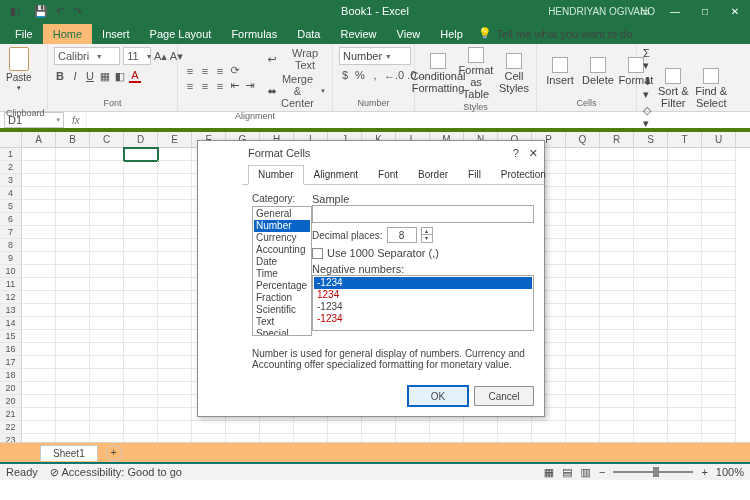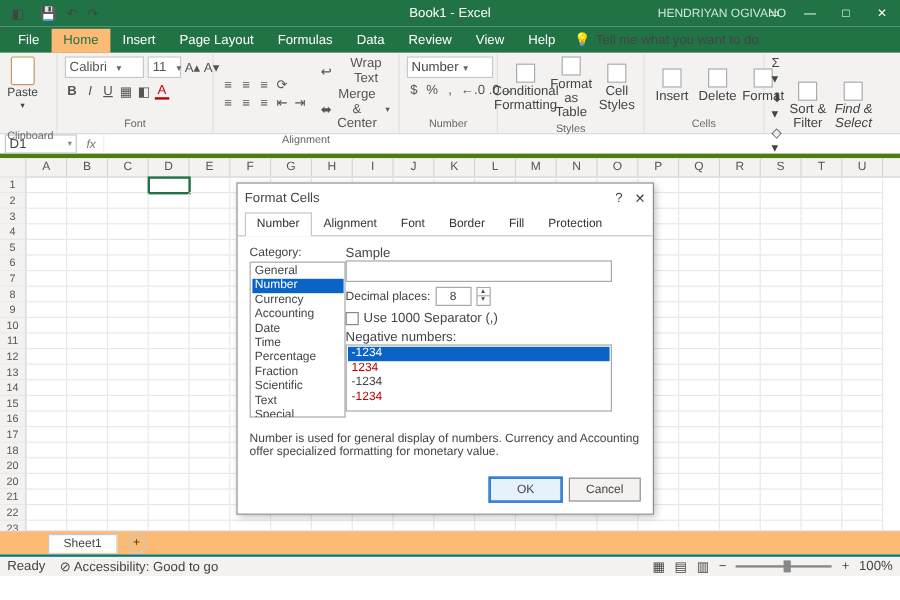--- a/index.html
+++ b/index.html
@@ -37,21 +37,21 @@
 .row .cell{width:34px;border-right:1px solid #e8e8e8;border-bottom:1px solid #e8e8e8;}
 .row .cell.sel{outline:2px solid #217346;outline-offset:-1px;}
 .sheet-tabs{height:20px;border-top:1px solid #d4d4d4;display:flex;align-items:center;padding-left:40px;gap:8px;background:#fdba74;}
 .sheet-tab{border:1px solid #c8c8c8;border-bottom:none;padding:2px 12px;font-size:10px;background:#fff;}
 .sheet-add{width:16px;height:16px;border:1px solid #c8c8c8;border-radius:50%;display:flex;align-items:center;justify-content:center;font-size:10px;}
 .statusbar{height:18px;background:#f3f2f1;border-top:2px solid #0f766e;display:flex;align-items:center;padding:0 6px;font-size:10px;color:#555;justify-content:space-between;}
 .statusbar .right{display:flex;align-items:center;gap:8px;}
 .slider{width:80px;height:2px;background:#888;position:relative;}
 .slider .thumb{width:6px;height:10px;background:#888;position:absolute;left:40px;top:-4px;}
 
-.dialog{position:absolute;left:197px;top:152px;width:348px;background:#fff;border:1px solid #8f8f8f;box-shadow:2px 2px 6px rgba(0,0,0,0.25);}
+.dialog{position:absolute;left:197px;top:140px;width:348px;background:#fff;border:1px solid #8f8f8f;box-shadow:2px 2px 6px rgba(0,0,0,0.25);padding-left:44px;}
 .dialog .dtitle{height:24px;display:flex;align-items:center;justify-content:space-between;padding:0 6px;font-size:11px;}
 .dialog .dtitle .dright{display:flex;gap:10px;color:#555;}
 .dialog .dtabs{display:flex;border-bottom:1px solid #c8c8c8;padding:0 6px;gap:0;}
 .dialog .dtabs .dtab{padding:3px 9px;font-size:10px;border:1px solid transparent;color:#333;}
 .dialog .dtabs .dtab.active{border:1px solid #c8c8c8;border-bottom:1px solid #fff;margin-bottom:-1px;background:#fff;}
 .dialog .dbody{padding:8px 10px 6px;display:flex;}
 .dialog .catcol{width:80px;}
 .dialog .catcol .catlabel{font-size:10px;margin-bottom:2px;}
 .dialog .catlist{border:1px solid #a8a8a8;height:130px;overflow:auto;padding:1px;}
 .dialog .catlist div{font-size:10px;padding:0 2px;line-height:12px;}
@@ -236,21 +236,21 @@
         <span>Σ ▾</span>
         <span>⬇ ▾</span>
         <span>◇ ▾</span>
       </div>
       <div class="btnlike">
           <div class="ic"></div>
           <span style="white-space:normal;text-align:center;">Sort &amp; Filter</span>
         </div>
       <div class="btnlike">
           <div class="ic"></div>
-          <span style="white-space:normal;text-align:center;font-style:italic;">Find &amp; Select</span>
+          <span style="white-space:normal;text-align:center;">Find &amp; Select</span>
         </div>
     </div>
     <div class="label">Editing</div>
   </div>
 </div>
 
 <div class="namebox-bar">
   <div class="namebox">
       <span>D1</span>
       <span style="font-size:7px;color:#888;">▾</span>

